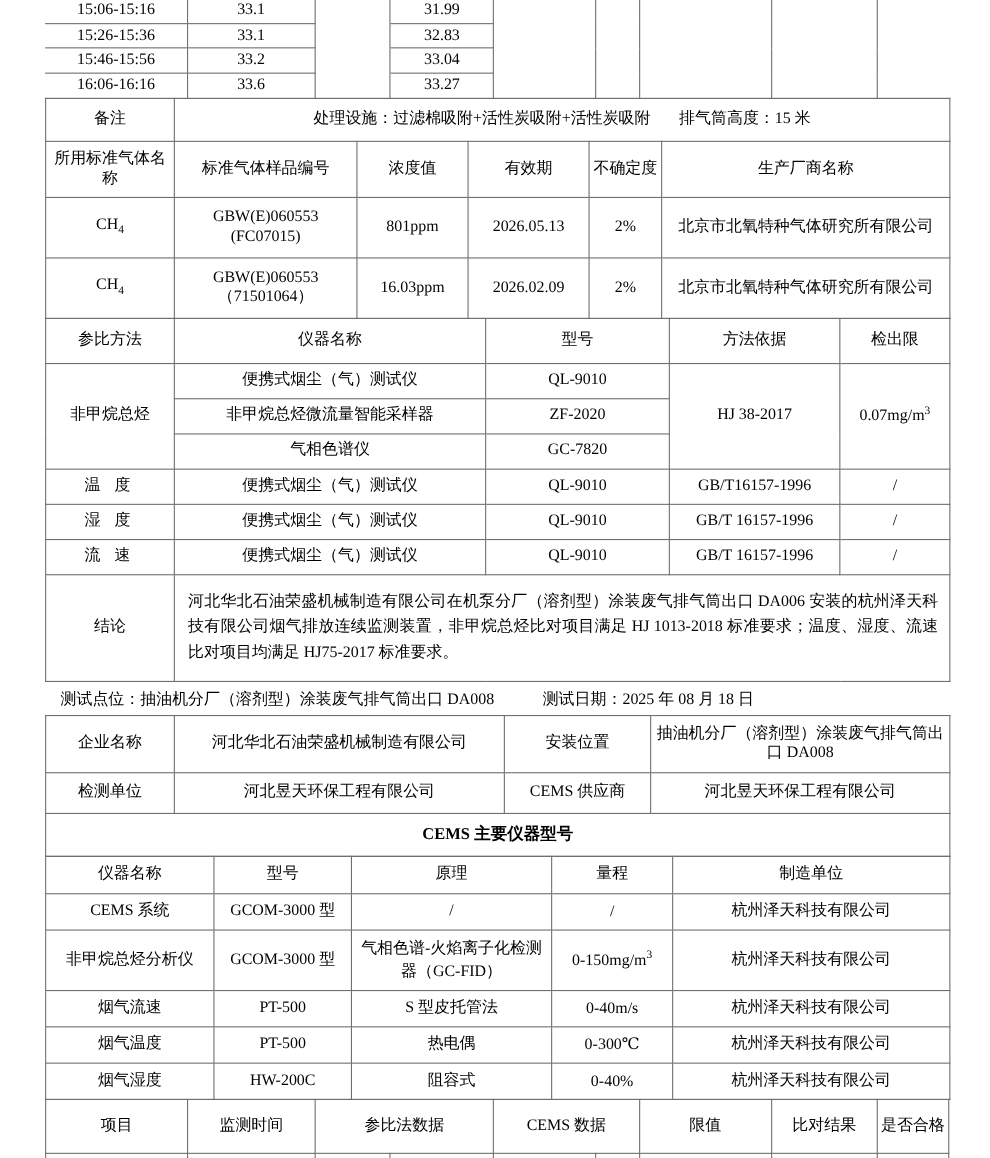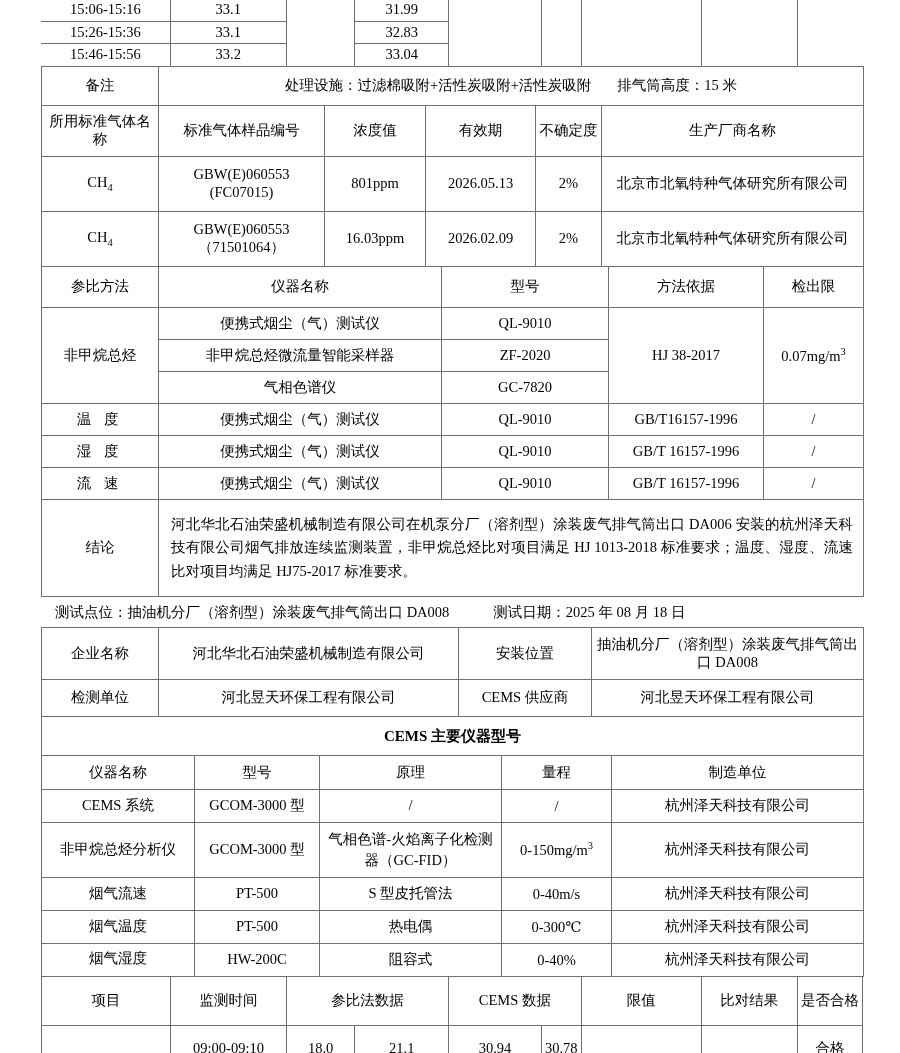--- a/index.html
+++ b/index.html
@@ -107,20 +107,31 @@
         <td class="nb-left">15:46-15:56</td>
         <td>33.2</td>
         <td class="nb-top nb-bottom"></td>
         <td>33.04</td>
         <td class="nb-top nb-bottom"></td>
         <td class="nb-top nb-bottom"></td>
         <td class="nb-top nb-bottom"></td>
         <td class="nb-top nb-bottom"></td>
         <td class="nb-top nb-bottom nb-right"></td>
       </tr>
+      <tr>
+        <td class="nb-left">16:06-16:16</td>
+        <td>33.6</td>
+        <td class="nb-top"></td>
+        <td>33.27</td>
+        <td class="nb-top"></td>
+        <td class="nb-top"></td>
+        <td class="nb-top"></td>
+        <td class="nb-top"></td>
+        <td class="nb-top nb-right"></td>
+      </tr>
     </tbody>
   </table>
 
   <table style="margin-top:-1px;">
     <colgroup>
       <col style="width:117px">
         <col style="width:166px">
         <col style="width:101px">
       <col style="width:110px">
         <col style="width:66px">
@@ -292,21 +303,21 @@
         <td>杭州泽天科技有限公司</td>
       </tr>
       <tr>
         <td style="height:28px;">烟气温度</td>
         <td>PT-500</td>
         <td>热电偶</td>
         <td><span>0-300℃</span><span class="sup"></span></td>
         <td>杭州泽天科技有限公司</td>
       </tr>
       <tr>
-        <td style="height:28px;font-family:Liberation Mono, monospace;">烟气湿度</td>
+        <td style="height:28px;">烟气湿度</td>
         <td>HW-200C</td>
         <td>阻容式</td>
         <td><span>0-40%</span><span class="sup"></span></td>
         <td>杭州泽天科技有限公司</td>
       </tr>
     </tbody>
   </table>
 
   <table style="margin-top:-1px;">
     <colgroup>

